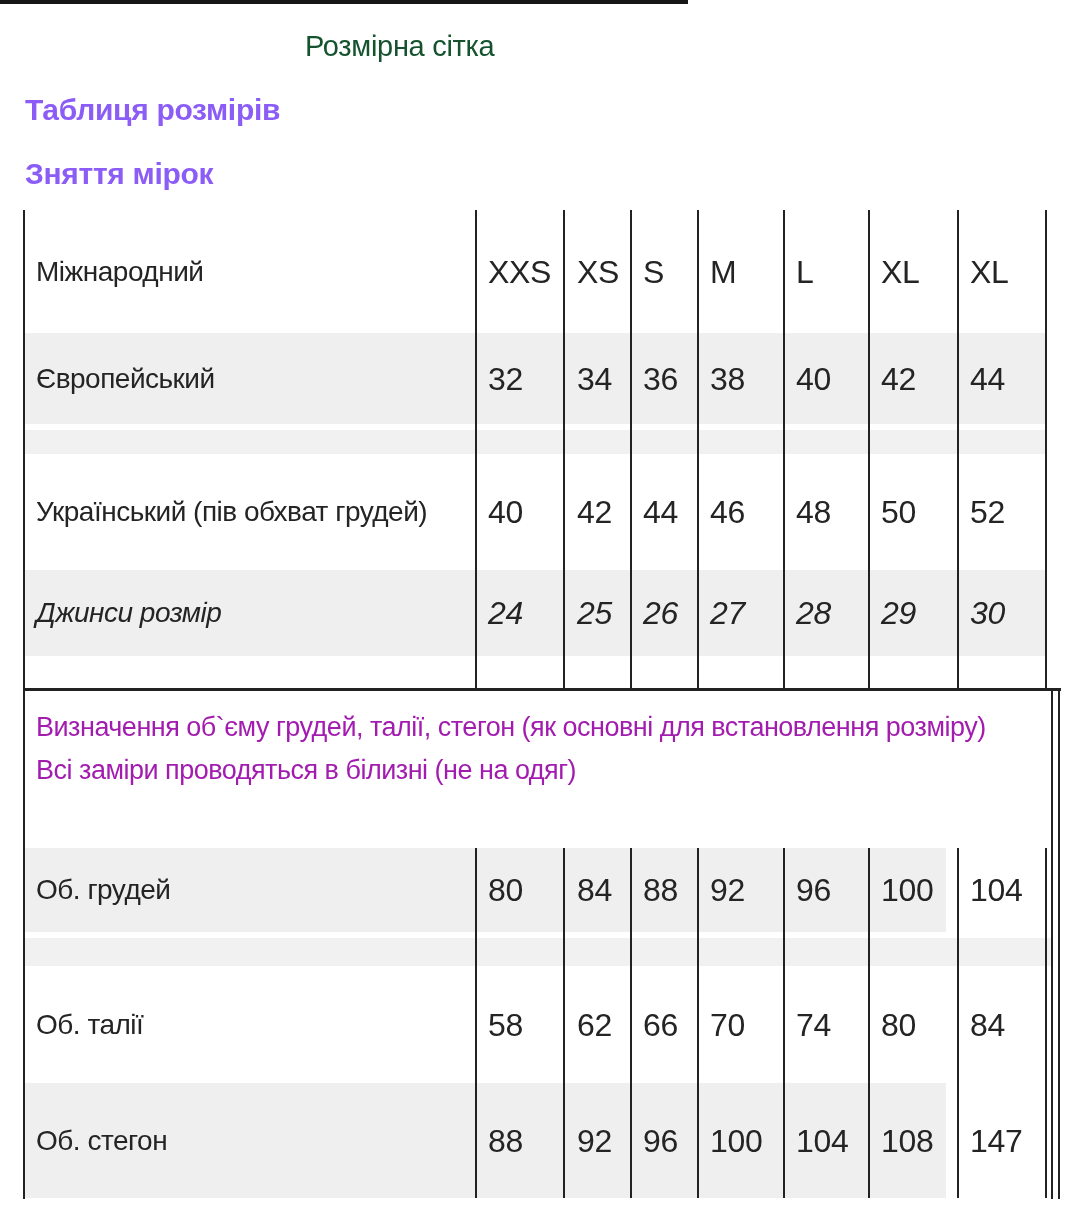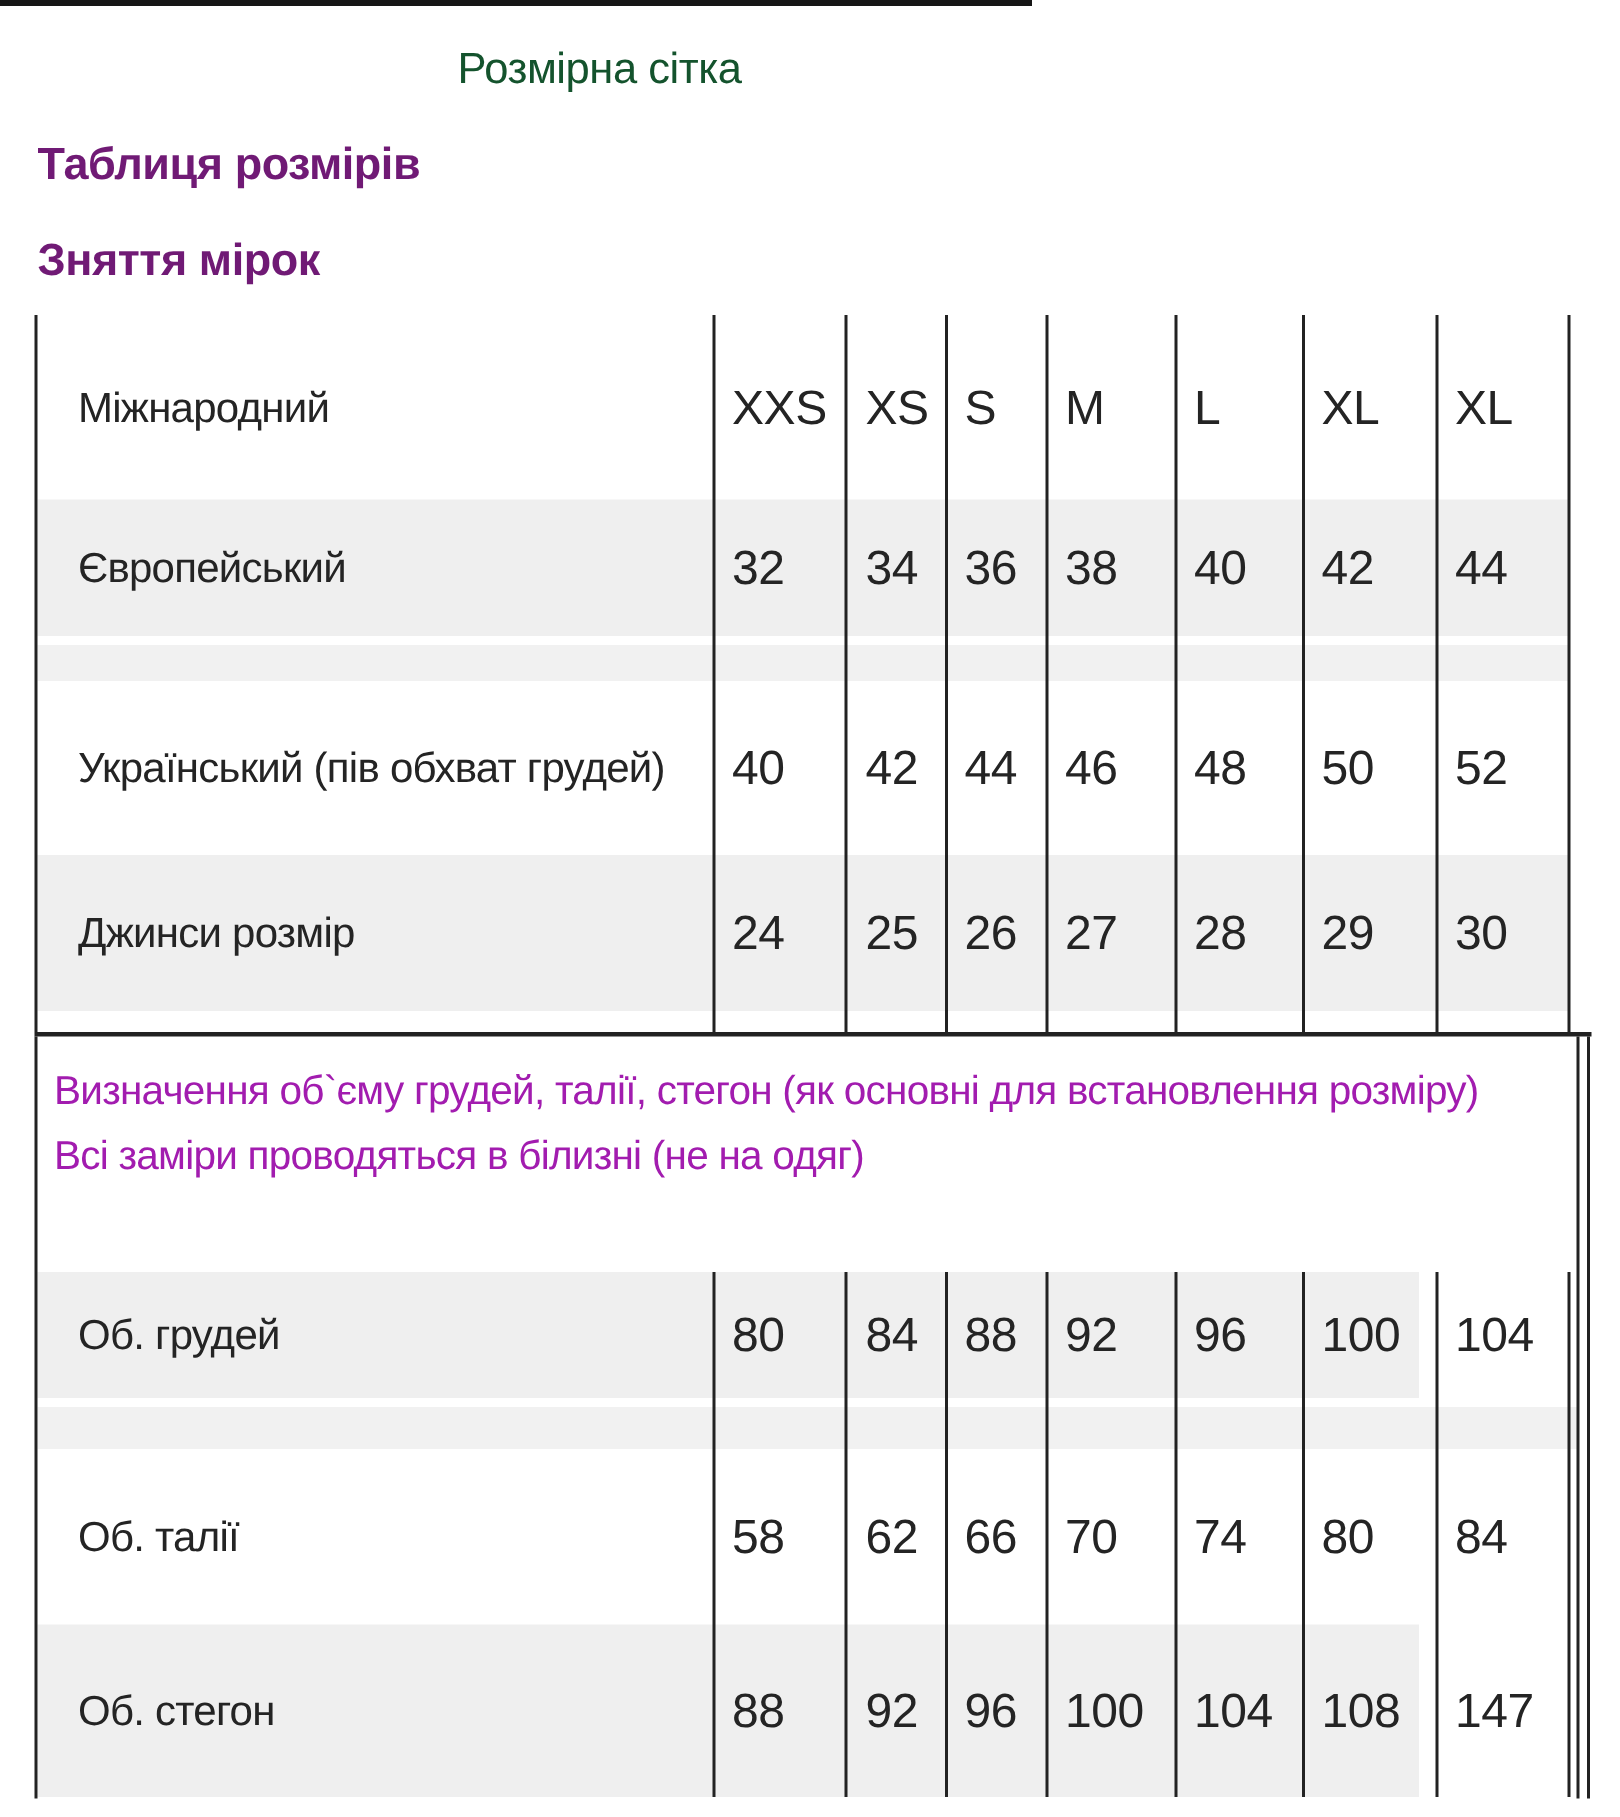--- a/index.html
+++ b/index.html
@@ -5,28 +5,28 @@
   html,body{margin:0;padding:0;background:#ffffff;}
   .page{
     position:relative;width:1080px;height:1211px;background:#ffffff;
     font-family:"Liberation Sans","DejaVu Sans",sans-serif;color:#242424;
     overflow:hidden;
   }
   
   .topbar{position:absolute;left:0;top:0;width:688px;height:4px;background:#161616;}
   
   .title{position:absolute;left:305px;top:30px;font-size:29px;font-weight:400;letter-spacing:-0.3px;white-space:nowrap;color:#14532d;}
-  .h-bold{position:absolute;left:25px;font-size:30px;font-weight:700;letter-spacing:-0.3px;white-space:nowrap;color:#701a75;}
+  .h-bold{position:absolute;left:25px;font-size:30px;font-weight:700;letter-spacing:-0.3px;white-space:nowrap;color:#8b5cf6;}
   .h1{top:93px;}
   .h2{top:157px;}
   
   .row{position:absolute;left:25px;width:1021px;}
   .row.t2{width:921px;}
   .row .lbl{
-    position:absolute;left:27px;top:50%;transform:translateY(-50%);
+    position:absolute;left:11px;top:50%;transform:translateY(-50%);
     font-size:28px;letter-spacing:-0.5px;white-space:nowrap;
   }
   .row .val{
     position:absolute;top:50%;transform:translateY(-50%);
     font-size:32px;letter-spacing:-0.3px;white-space:nowrap;
   }
   .c0{left:463px;} .c1{left:552px;} .c2{left:618px;} .c3{left:685px;}
   .c4{left:771px;} .c5{left:856px;} .c6{left:945px;}
   .bg-gray{background:#efefef;}
   .bg-white{background:#ffffff;}
@@ -77,21 +77,21 @@
     <span class="lbl">Український (пів обхват грудей)</span>
     <span class="val c0">40</span>
     <span class="val c1">42</span>
     <span class="val c2">44</span>
     <span class="val c3">46</span>
     <span class="val c4">48</span>
     <span class="val c5">50</span>
     <span class="val c6">52</span>
   </div>
 
-  <div class="row bg-gray" style="top:570px;height:104px;">
+  <div class="row bg-gray" style="top:570px;height:86px;font-style:italic;">
     <span class="lbl">Джинси розмір</span>
     <span class="val c0">24</span>
     <span class="val c1">25</span>
     <span class="val c2">26</span>
     <span class="val c3">27</span>
     <span class="val c4">28</span>
     <span class="val c5">29</span>
     <span class="val c6">30</span>
   </div>
 

